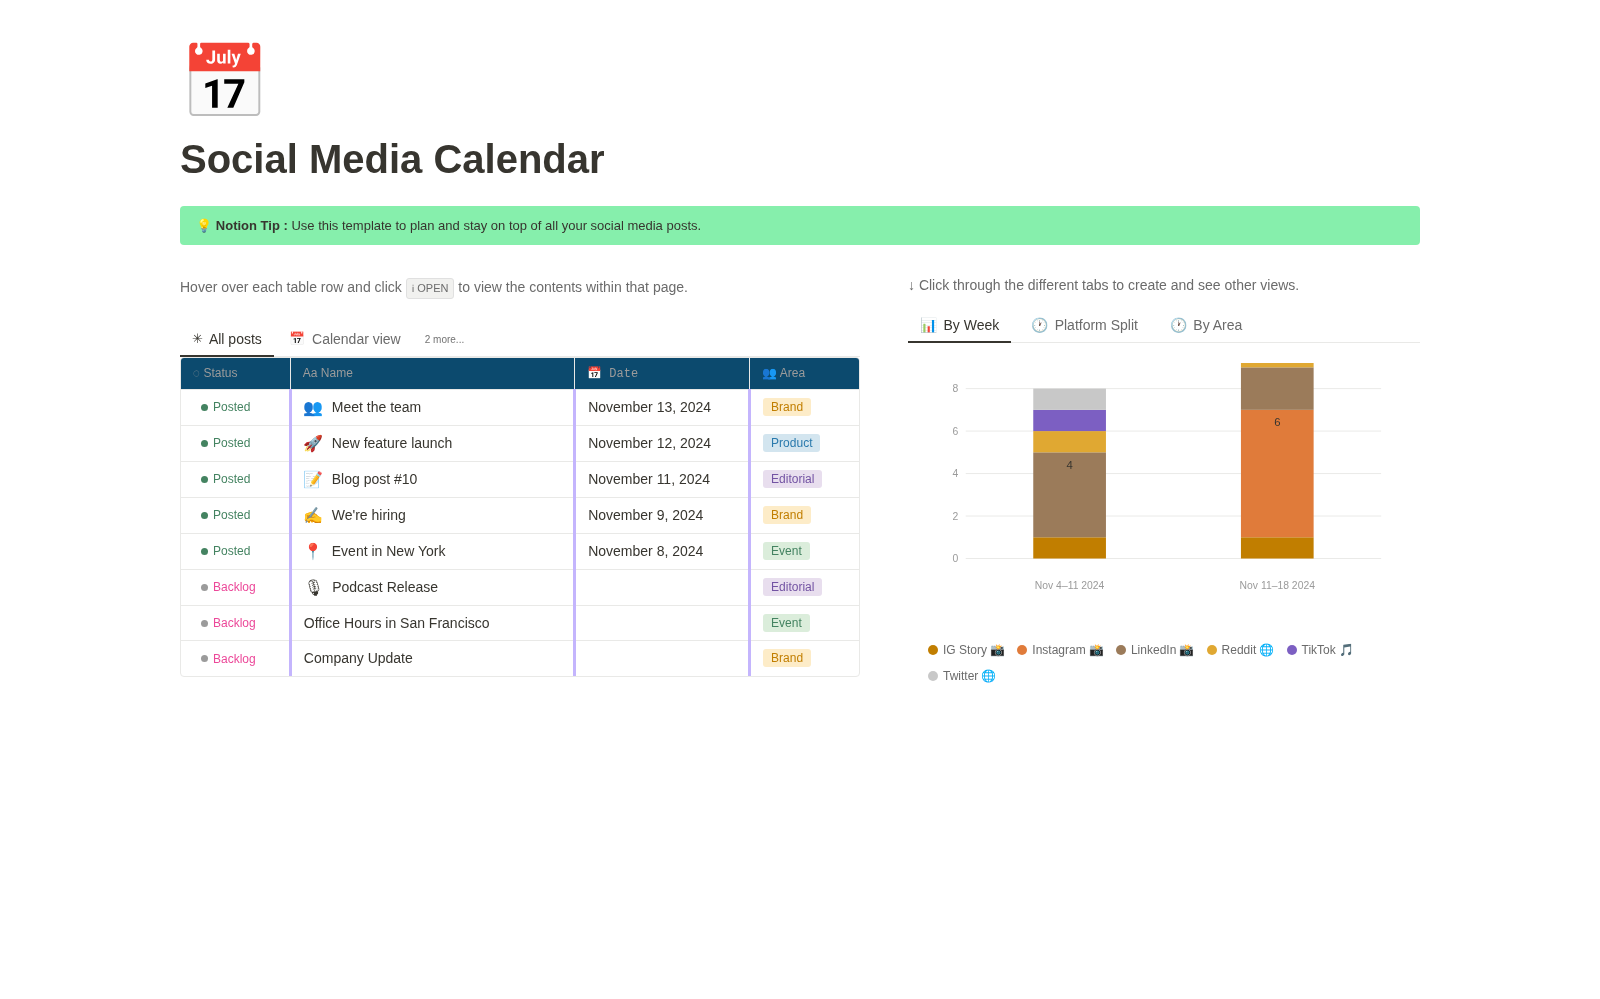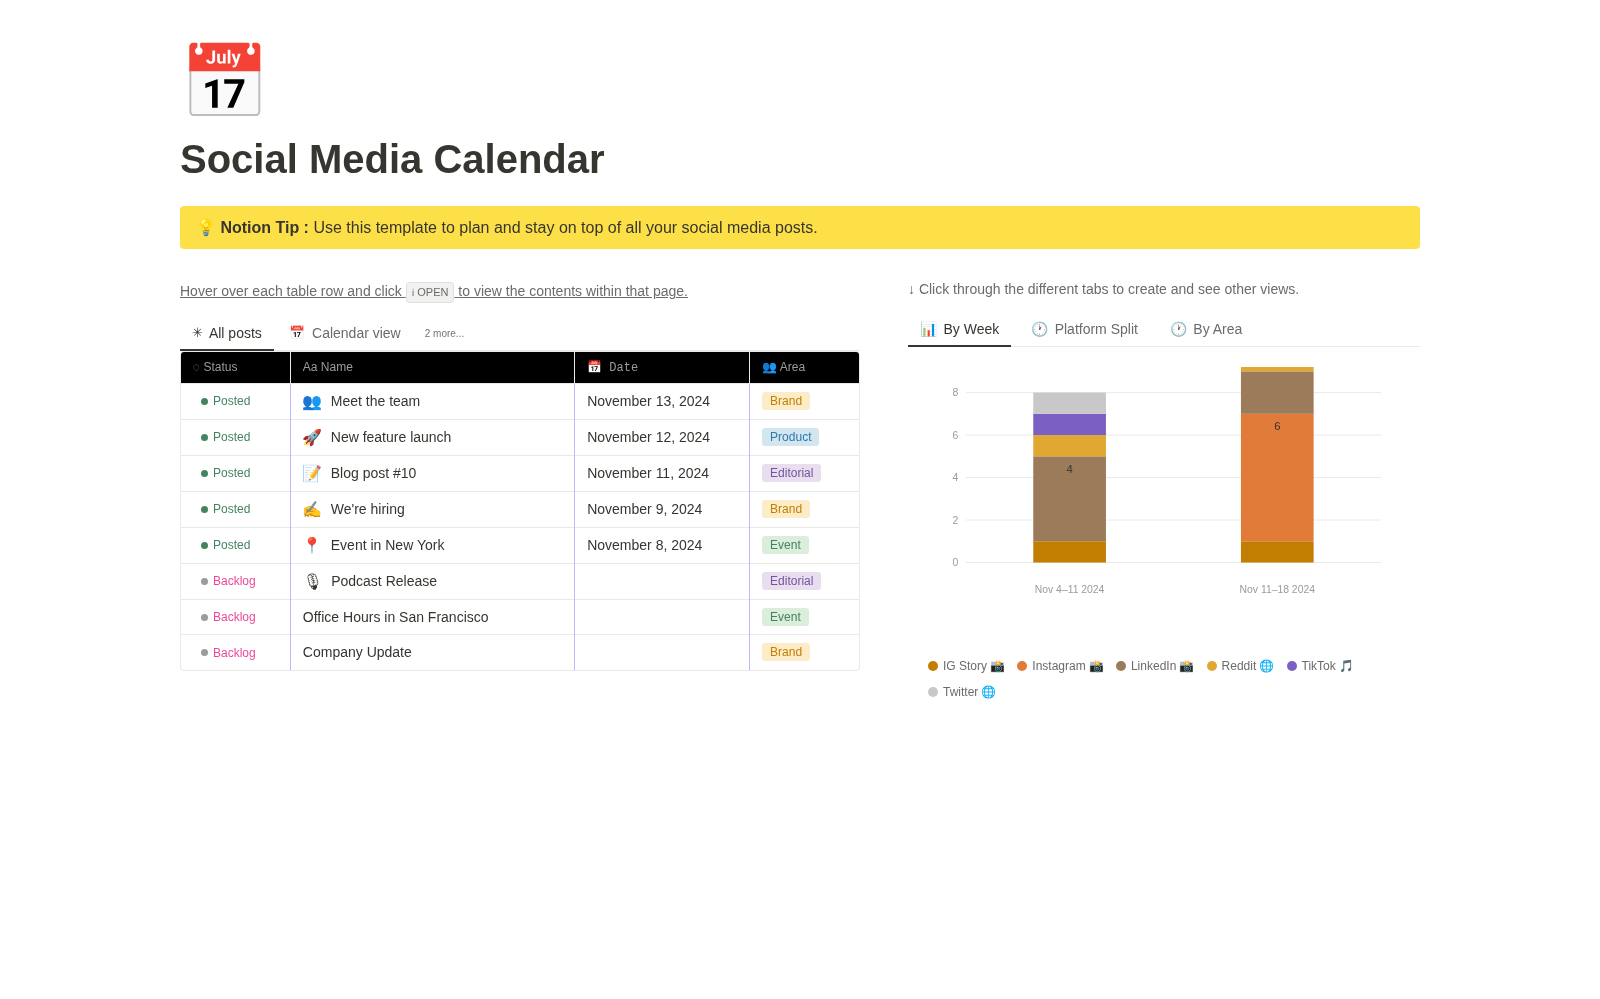--- a/index.html
+++ b/index.html
@@ -19,47 +19,46 @@
       margin-bottom: 12px;
       display: block;
     }
     .page-title {
       font-size: 40px;
       font-weight: 700;
       color: #37352f;
       margin-bottom: 24px;
     }
     .notion-tip {
-      background: #fde047;
+      background: #86efac;
       border-radius: 4px;
       padding: 12px 16px;
       margin-bottom: 32px;
-      font-size: 16px;
+      font-size: 13px;
       color: #37352f;
     }
     .notion-tip .tip-label {
       font-weight: 600;
     }
     .main-content {
       display: flex;
       gap: 48px;
       align-items: flex-start;
     }
     .left-panel {
       flex: 0 0 680px;
     }
     .right-panel {
       flex: 1;
     }
     .instruction-text {
       font-size: 14px;
       color: #6b6b6b;
-      margin-bottom: 14px;
+      margin-bottom: 24px;
       line-height: 1.5;
-      text-decoration: underline;
     }
     .open-badge {
       display: inline-flex;
       align-items: center;
       background: #f1f1ef;
       border: 1px solid #e0e0e0;
       border-radius: 3px;
       padding: 1px 5px;
       font-size: 11px;
       color: #6b6b6b;
@@ -107,40 +106,40 @@
     .table-wrapper {
       border: 1px solid #e9e9e7;
       border-radius: 4px;
       overflow: hidden;
     }
     table {
       width: 100%;
       border-collapse: collapse;
     }
     thead tr {
-      background: #000000;
+      background: #0c4a6e;
       border-bottom: 1px solid #e9e9e7;
     }
     thead th {
       padding: 8px 12px;
       text-align: left;
       font-size: 12px;
       font-weight: 500;
       color: #9b9b9b;
       border-right: 1px solid #e9e9e7;
     }
     thead th:last-child { border-right: none; }
     tbody tr {
       border-bottom: 1px solid #e9e9e7;
       cursor: pointer;
     }
     tbody tr:last-child { border-bottom: none; }
     tbody td {
       padding: 8px 12px;
-      border-right: 1px solid #c4b5fd;
+      border-right: 3px solid #c4b5fd;
       vertical-align: middle;
     }
     tbody td:last-child { border-right: none; }
     .status-badge {
       display: inline-flex;
       align-items: center;
       gap: 5px;
       font-size: 12px;
       font-weight: 500;
       padding: 2px 8px;
@@ -220,21 +219,20 @@
       padding: 0 20px;
     }
     .chart-svg {
       width: 100%;
       height: 240px;
     }
     .chart-legend {
       display: flex;
       flex-wrap: wrap;
       gap: 12px;
-      margin-top: 12px;
       padding: 0 20px;
     }
     .legend-item {
       display: flex;
       align-items: center;
       gap: 5px;
       font-size: 12px;
       color: #6b6b6b;
     }
     .legend-dot {

